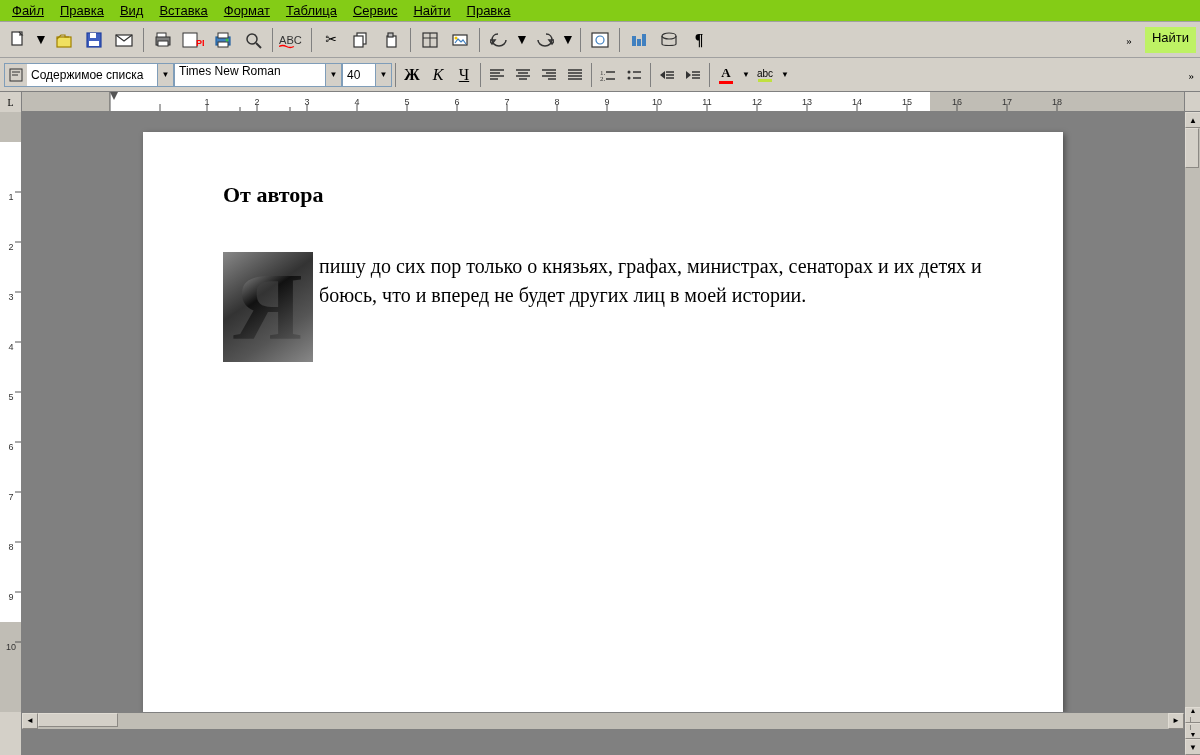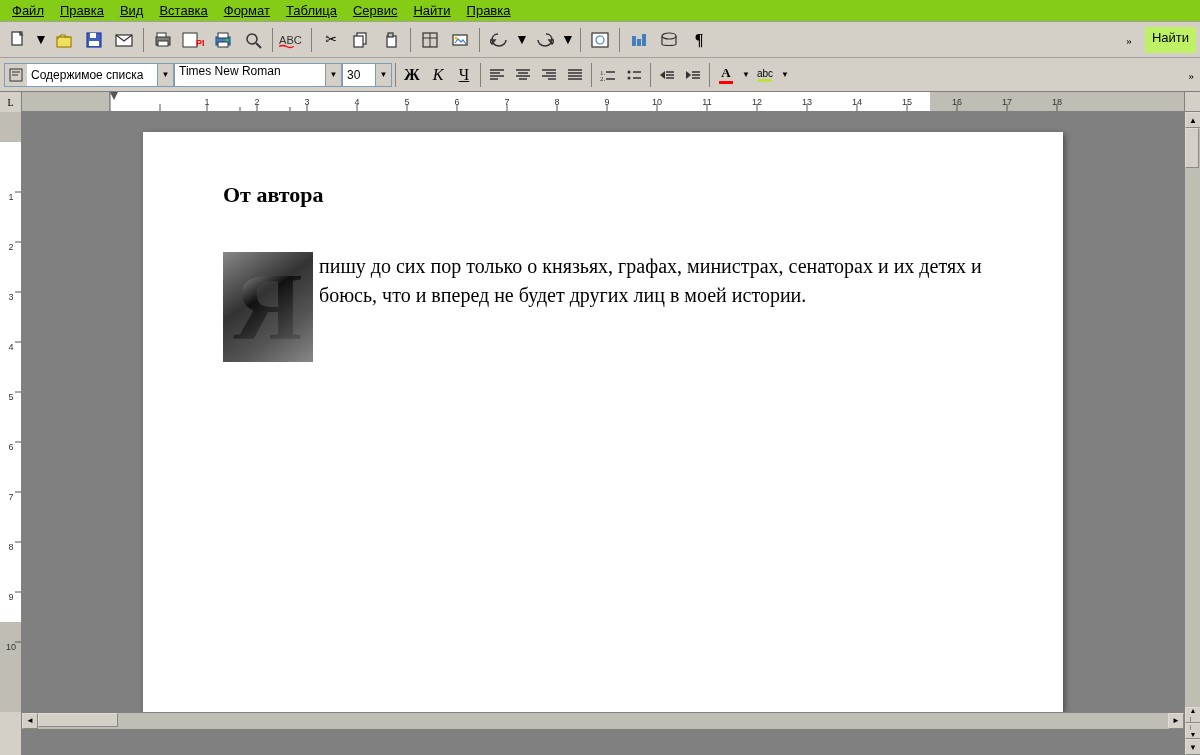--- a/index.html
+++ b/index.html
@@ -426,21 +426,21 @@
     <span style="font-family:Arial; font-size:12px; padding:0 4px; white-space:nowrap; overflow:hidden; width:130px;">Содержимое списка</span>
     <div style="width:16px; height:22px; background:#d4d0c8; border-left:1px solid #7f9db9; display:flex; align-items:center; justify-content:center; font-size:8px; cursor:pointer;">▼</div>
   </div>
 
   <div style="display:flex; border: 1px solid #7f9db9; background:white; height:24px; flex-shrink:0;">
     <span style="font-family:Arial; font-size:12px; padding:0 4px; width:150px; display:block;">Times New Roman</span>
     <div style="width:16px; height:22px; background:#d4d0c8; border-left:1px solid #7f9db9; display:flex; align-items:center; justify-content:center; font-size:8px; cursor:pointer;">▼</div>
   </div>
 
   <div style="display:flex; align-items:center; border: 1px solid #7f9db9; background:white; height:24px; flex-shrink:0;">
-    <span style="font-family:Arial; font-size:12px; padding:0 4px; width:32px; display:block;">30</span>
+    <span style="font-family:Arial; font-size:12px; padding:0 4px; width:32px; display:block;">40</span>
     <div style="width:16px; height:22px; background:#d4d0c8; border-left:1px solid #7f9db9; display:flex; align-items:center; justify-content:center; font-size:8px; cursor:pointer;">▼</div>
   </div>
 
   <div class="tb-sep"></div>
 
   <div class="tb-format-btn btn-bold" style="font-size:16px; font-weight:bold;">Ж</div>
   <div class="tb-format-btn btn-italic" style="font-size:16px; font-style:italic; font-family:'Times New Roman',serif;">К</div>
   <div class="tb-format-btn btn-underline" style="font-size:16px; text-decoration:underline;">Ч</div>
 
   <div class="tb-sep"></div>

